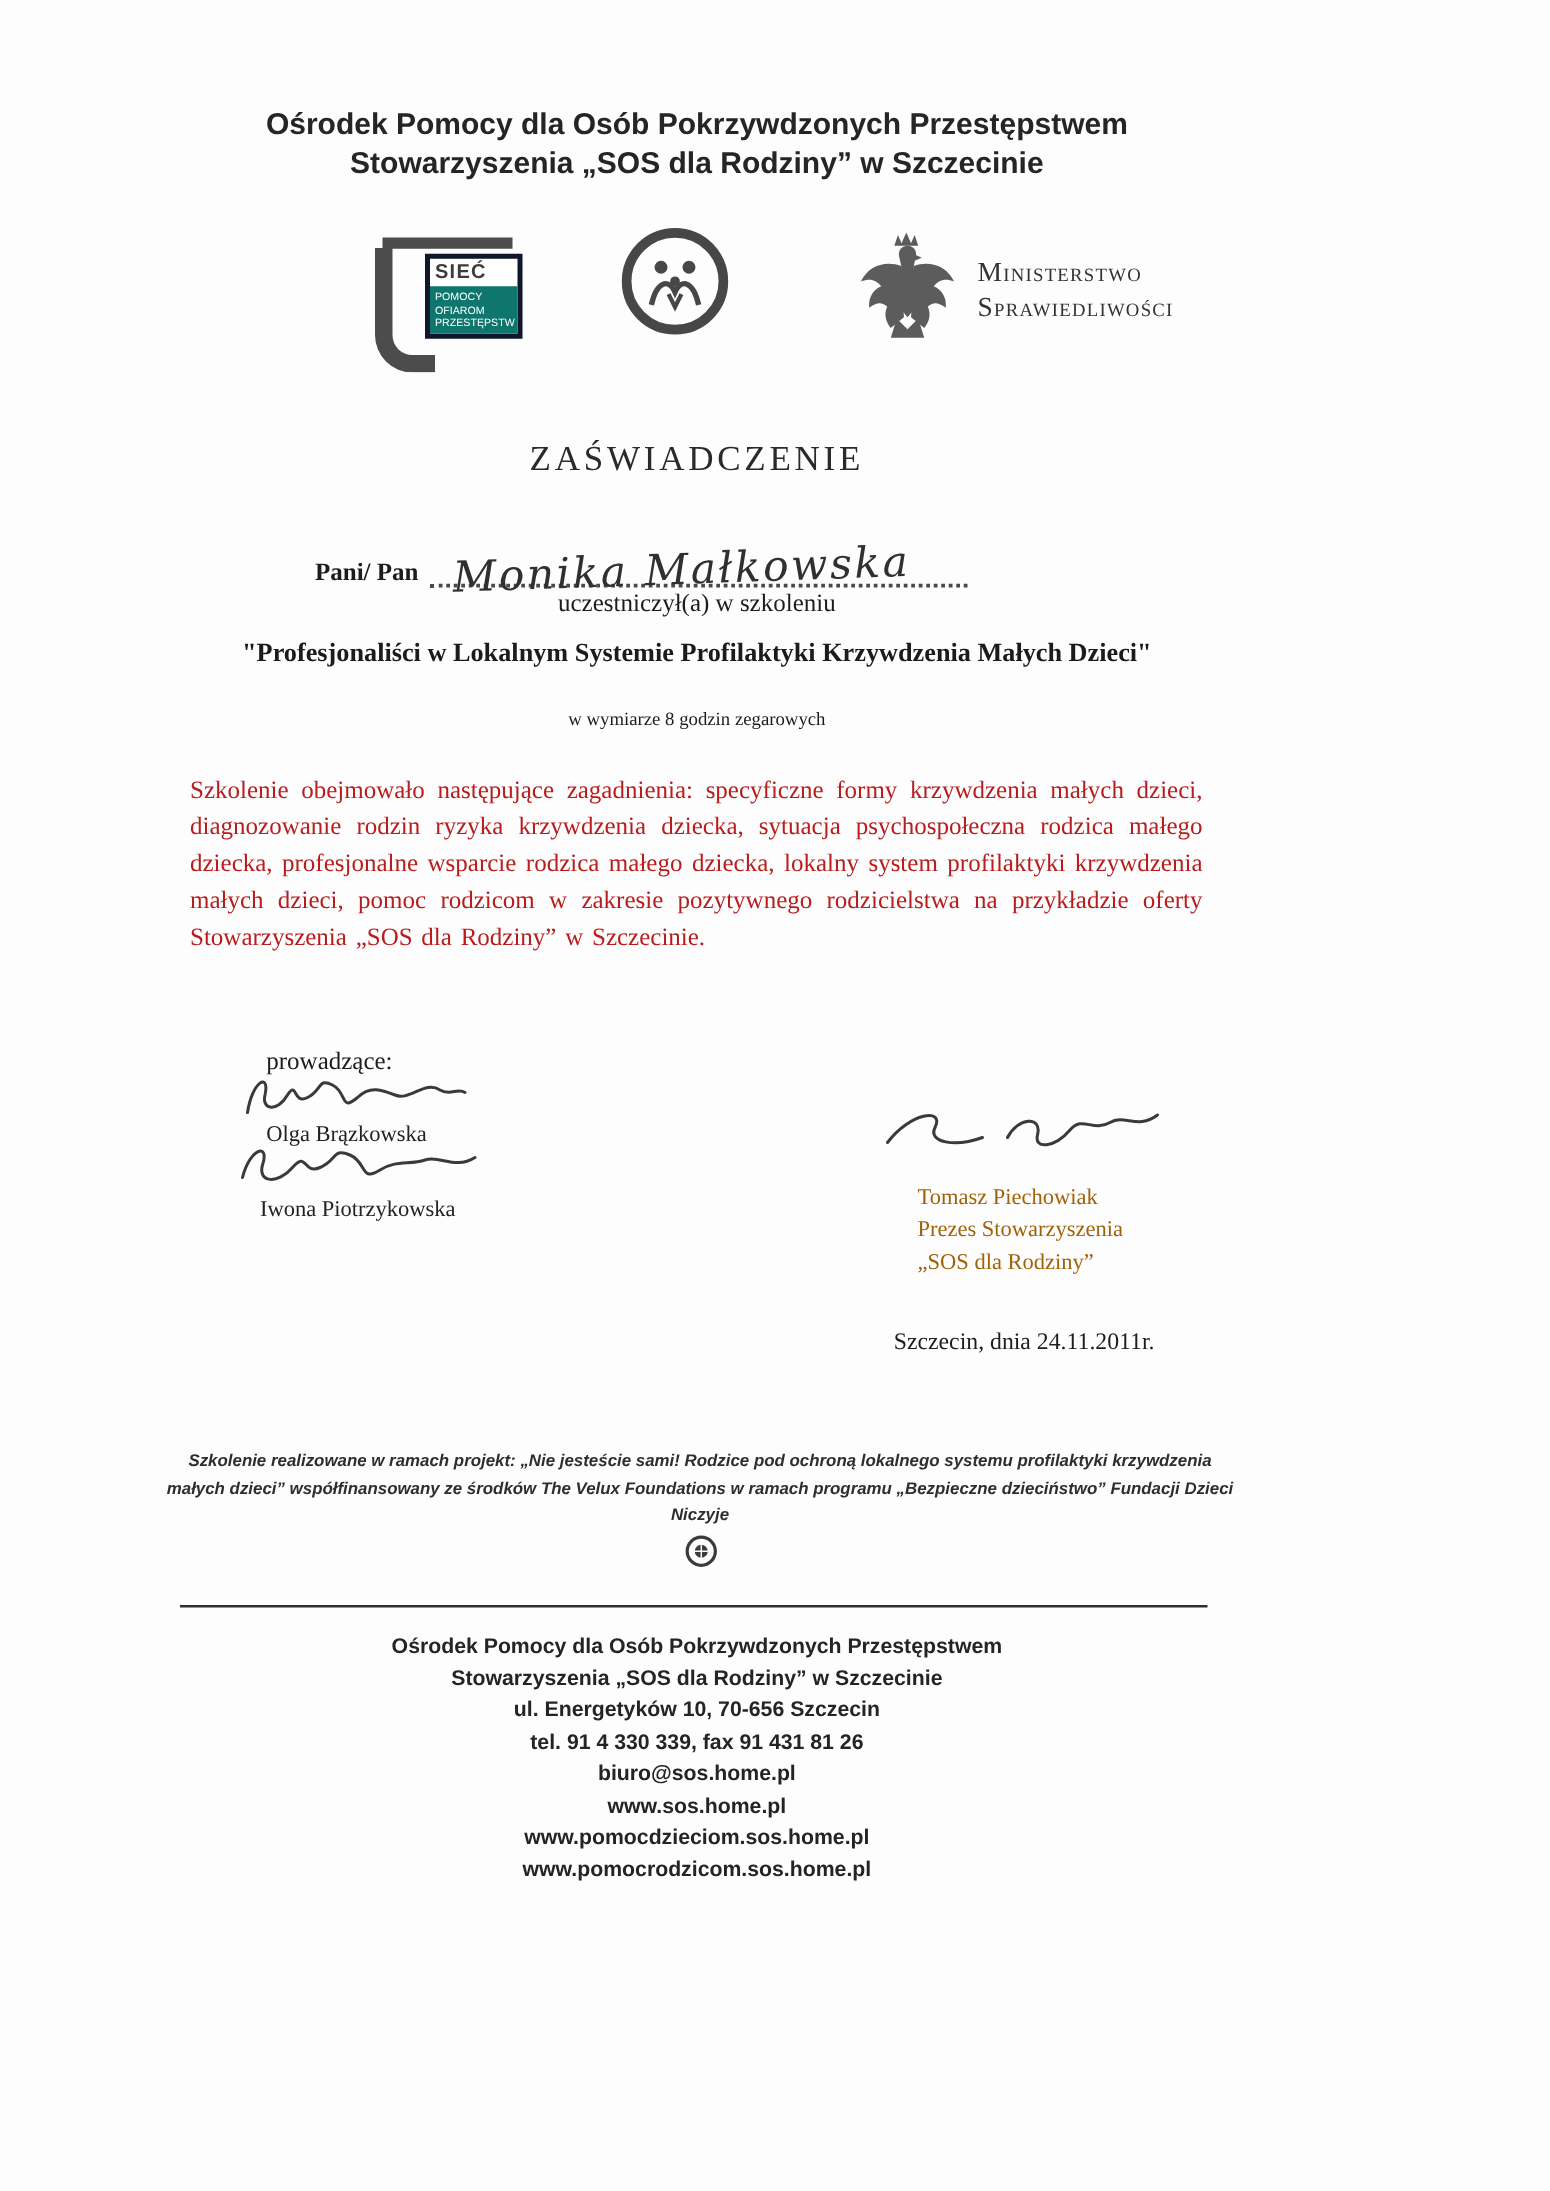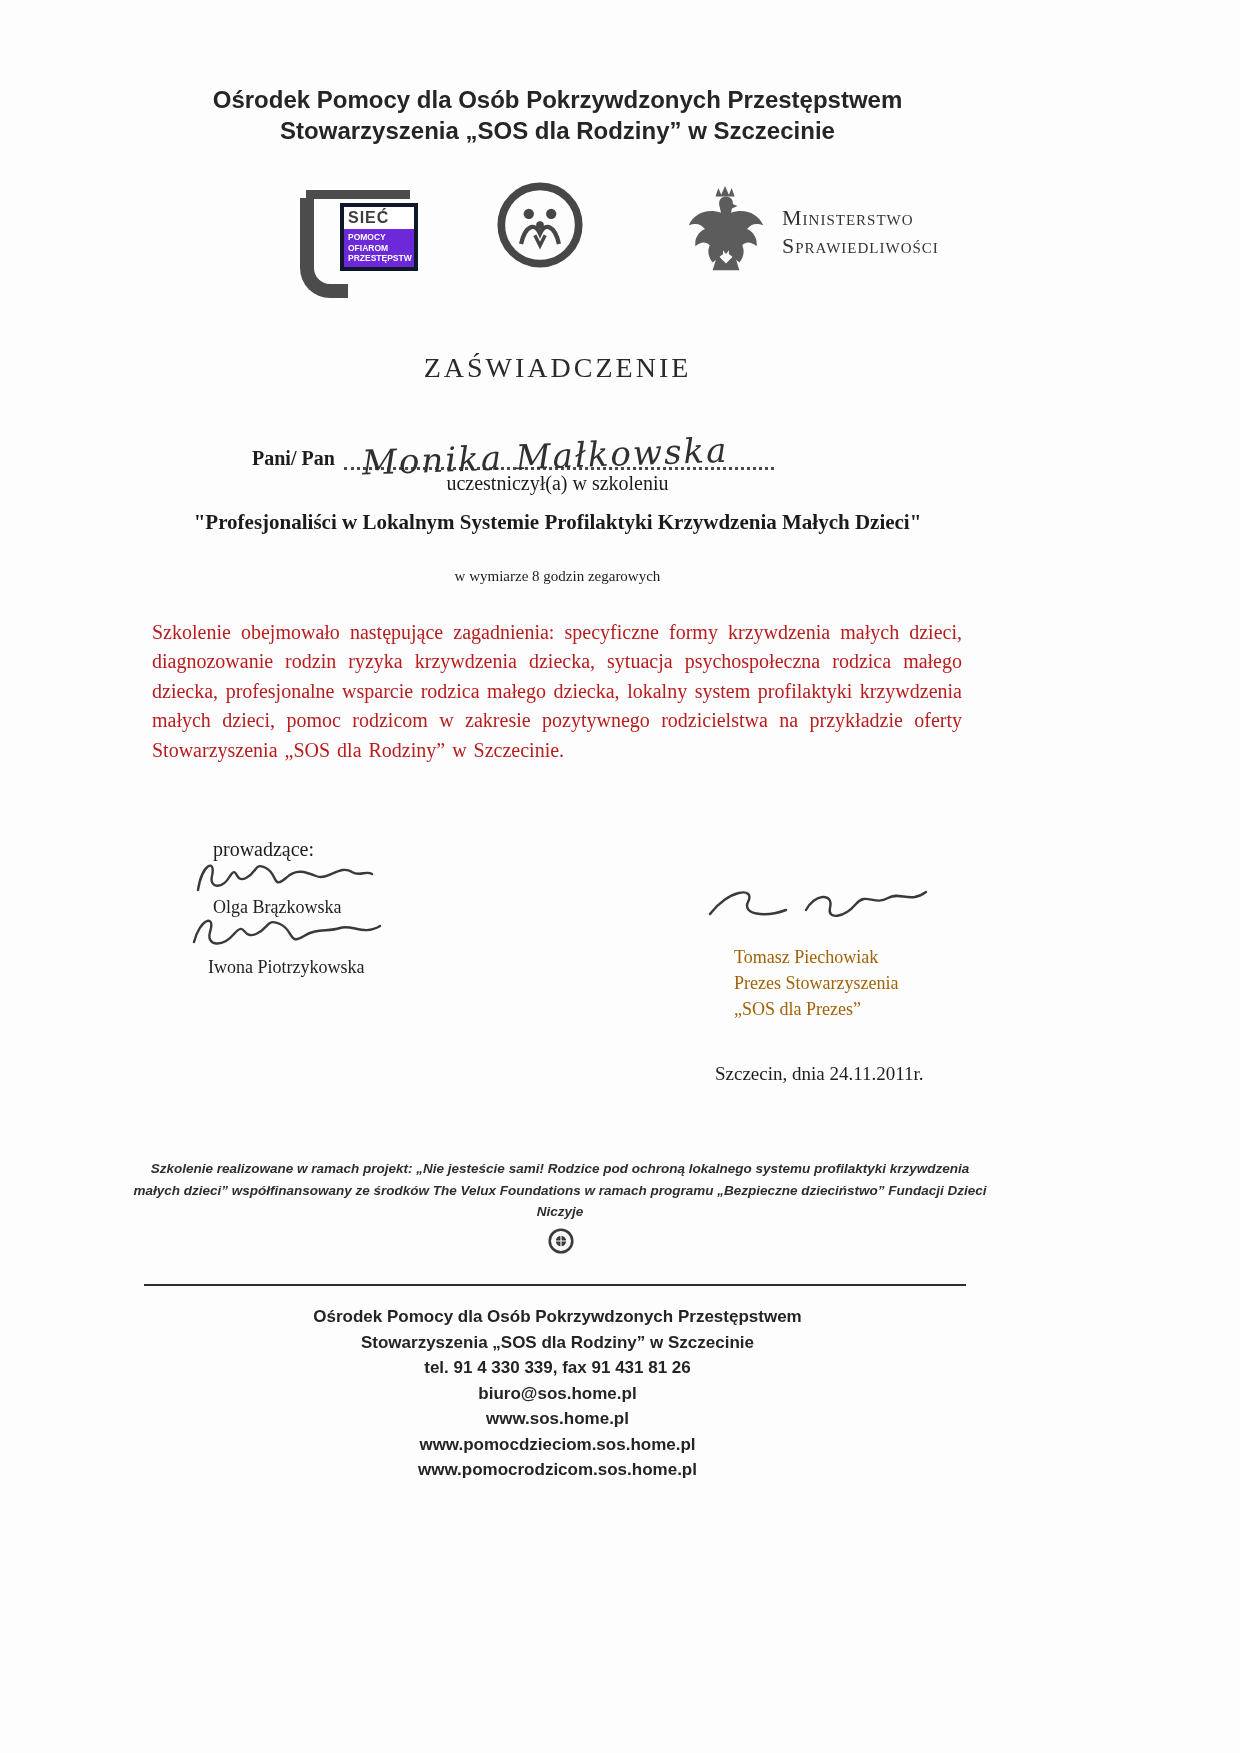--- a/index.html
+++ b/index.html
@@ -27,21 +27,21 @@
     border-left:14px solid #4c4c4c;border-bottom:14px solid #4c4c4c;
     border-bottom-left-radius:30px;
   }
   .siec-topbar{position:absolute;left:6px;top:0;width:104px;height:9px;background:#4c4c4c;}
   .siec-box{
     position:absolute;left:40px;top:13px;width:70px;
     border:4px solid #0f172a;background:#fff;
     font-family:"Liberation Sans", sans-serif;
   }
   .siec-title{font-weight:bold;font-size:16px;color:#3d3d3d;padding:2px 4px;letter-spacing:1px;}
-  .siec-sub{background:#6d28d9;color:#fff;font-size:8.5px;font-weight:bold;line-height:1.25;padding:3px 4px;}
+  .siec-sub{background:#0f766e;color:#fff;font-size:8.5px;font-weight:normal;line-height:1.25;padding:3px 4px;}
   .siec-sub span{display:block;}
 
   .logo-circle{position:absolute;left:497px;top:4px;width:86px;height:86px;}
 
   .logo-eagle{position:absolute;left:683px;top:2px;width:86px;height:100px;}
 
   .ministry{
     position:absolute;left:782px;top:26px;
     font-family:"Liberation Serif", serif;
     font-variant:small-caps;font-size:22px;line-height:1.25;
@@ -203,40 +203,41 @@
     </svg>
     <div class="trainer-name trainer2-name">Iwona Piotrzykowska</div>
 
     <svg class="sig" style="top:880px;left:552px;" width="240" height="60" viewBox="0 0 240 60">
       <path d="M8 34 C26 10 54 6 46 22 C40 34 62 38 84 30"></path>
       <path d="M104 30 C112 14 132 12 128 28 C125 40 142 38 154 24 C164 12 172 26 186 18 C198 11 208 24 224 12"></path>
     </svg>
     <div class="signer-block">
       <div>Tomasz Piechowiak</div>
       <div>Prezes Stowarzyszenia</div>
-      <div>„SOS dla Prezes”</div>
+      <div>„SOS dla Rodziny”</div>
     </div>
 
     <div class="date-line">Szczecin, dnia  24.11.2011r.</div>
 
     <div class="project-note">Szkolenie realizowane w ramach projekt: „Nie jesteście sami! Rodzice pod ochroną lokalnego systemu profilaktyki krzywdzenia małych dzieci” współfinansowany ze środków The Velux Foundations w ramach programu „Bezpieczne dzieciństwo” Fundacji Dzieci Niczyje</div>
 
     <div class="stamp">
       <svg viewBox="0 0 30 30" width="26" height="26">
         <circle cx="15" cy="15" r="13" fill="none" stroke="#3b3b3b" stroke-width="3"></circle>
         <circle cx="15" cy="15" r="6" fill="#3b3b3b"></circle>
         <path d="M15 4 v22 M4 15 h22" stroke="#fdfdfd" stroke-width="1.3"></path>
       </svg>
     </div>
 
     <div class="divider"></div>
 
     <div class="doc-footer">
       <div>Ośrodek Pomocy dla Osób Pokrzywdzonych Przestępstwem</div>
       <div>Stowarzyszenia „SOS dla Rodziny” w Szczecinie</div>
+      <div>ul. Energetyków 10, 70-656 Szczecin</div>
       <div>tel. 91 4 330 339, fax 91 431 81 26</div>
       <div>biuro@sos.home.pl</div>
       <div>www.sos.home.pl</div>
       <div>www.pomocdzieciom.sos.home.pl</div>
       <div>www.pomocrodzicom.sos.home.pl</div>
     </div>
 
   </div>
 </div>
 

